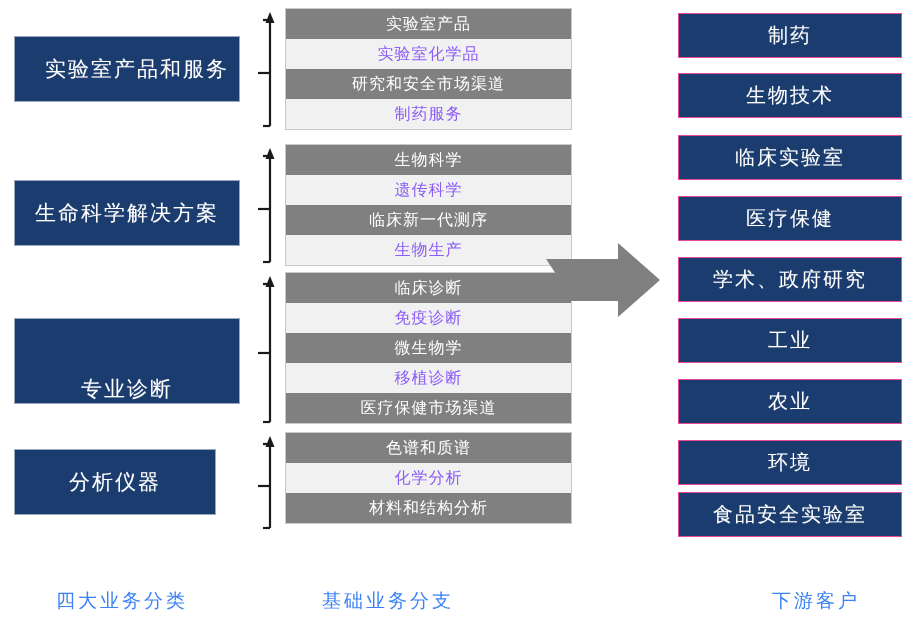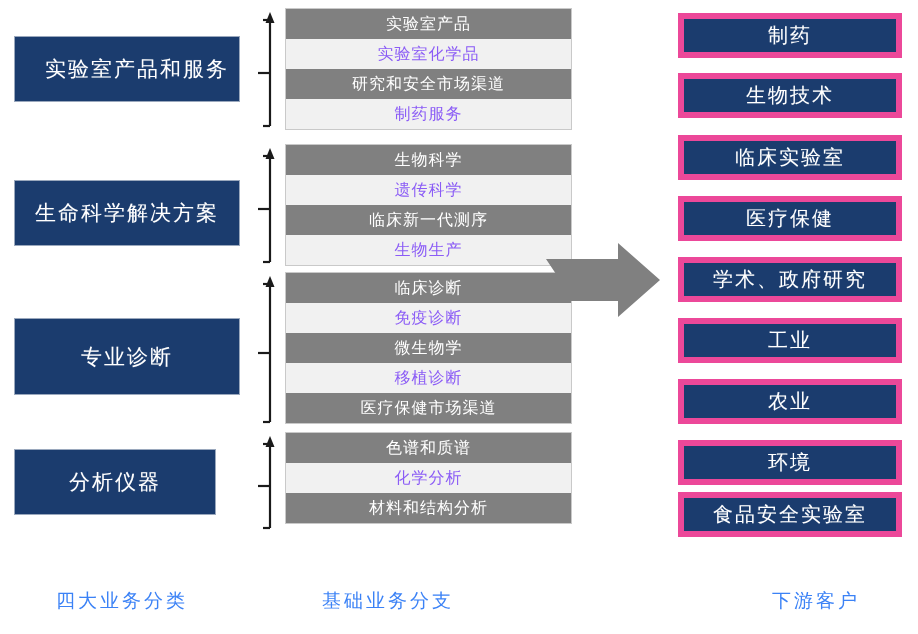--- a/index.html
+++ b/index.html
@@ -80,21 +80,21 @@
     height: 78px;
   }
 
   
   .cust-box {
     position: absolute;
     left: 678px;
     width: 224px;
     height: 45px;
     background: #1b3c6e;
-    border: 6px solid #ec4899;
+    border: 1px solid #ec4899;
     color: #ffffff;
     display: flex;
     align-items: center;
     justify-content: center;
     font-size: 20px;
     letter-spacing: 2px;
     box-sizing: border-box;
     text-shadow: 0 0 1px rgba(255,255,255,0.25);
   }
 
@@ -117,21 +117,21 @@
 <div id="canvas">
 
   <div class="cat-box" id="cat-box-0" style="left:14px; top:36px; width:226px; height:66px;padding-left:20px;">
     <span>实验室产品和服务</span>
   </div>
 
   <div class="cat-box" id="cat-box-1" style="left:14px; top:180px; width:226px; height:66px;">
     <span>生命科学解决方案</span>
   </div>
 
-  <div class="cat-box" id="cat-box-2" style="left:14px; top:318px; width:226px; height:77px;">
+  <div class="cat-box" id="cat-box-2" style="left:14px; top:318px; width:226px; height:86px;align-items:flex-end;">
     <span>专业诊断</span>
   </div>
 
   <div class="cat-box" id="cat-box-3" style="left:14px; top:449px; width:202px; height:66px;">
     <span>分析仪器</span>
   </div>
 
   <div class="brace" style="left:256px; top:8px; height:124px;">
     <svg width="24" height="124" viewBox="0 0 24 124" aria-hidden="true">
       <path d="M14 118 L14 12" stroke="#1a1a1a" stroke-width="2.2" fill="none"></path>

